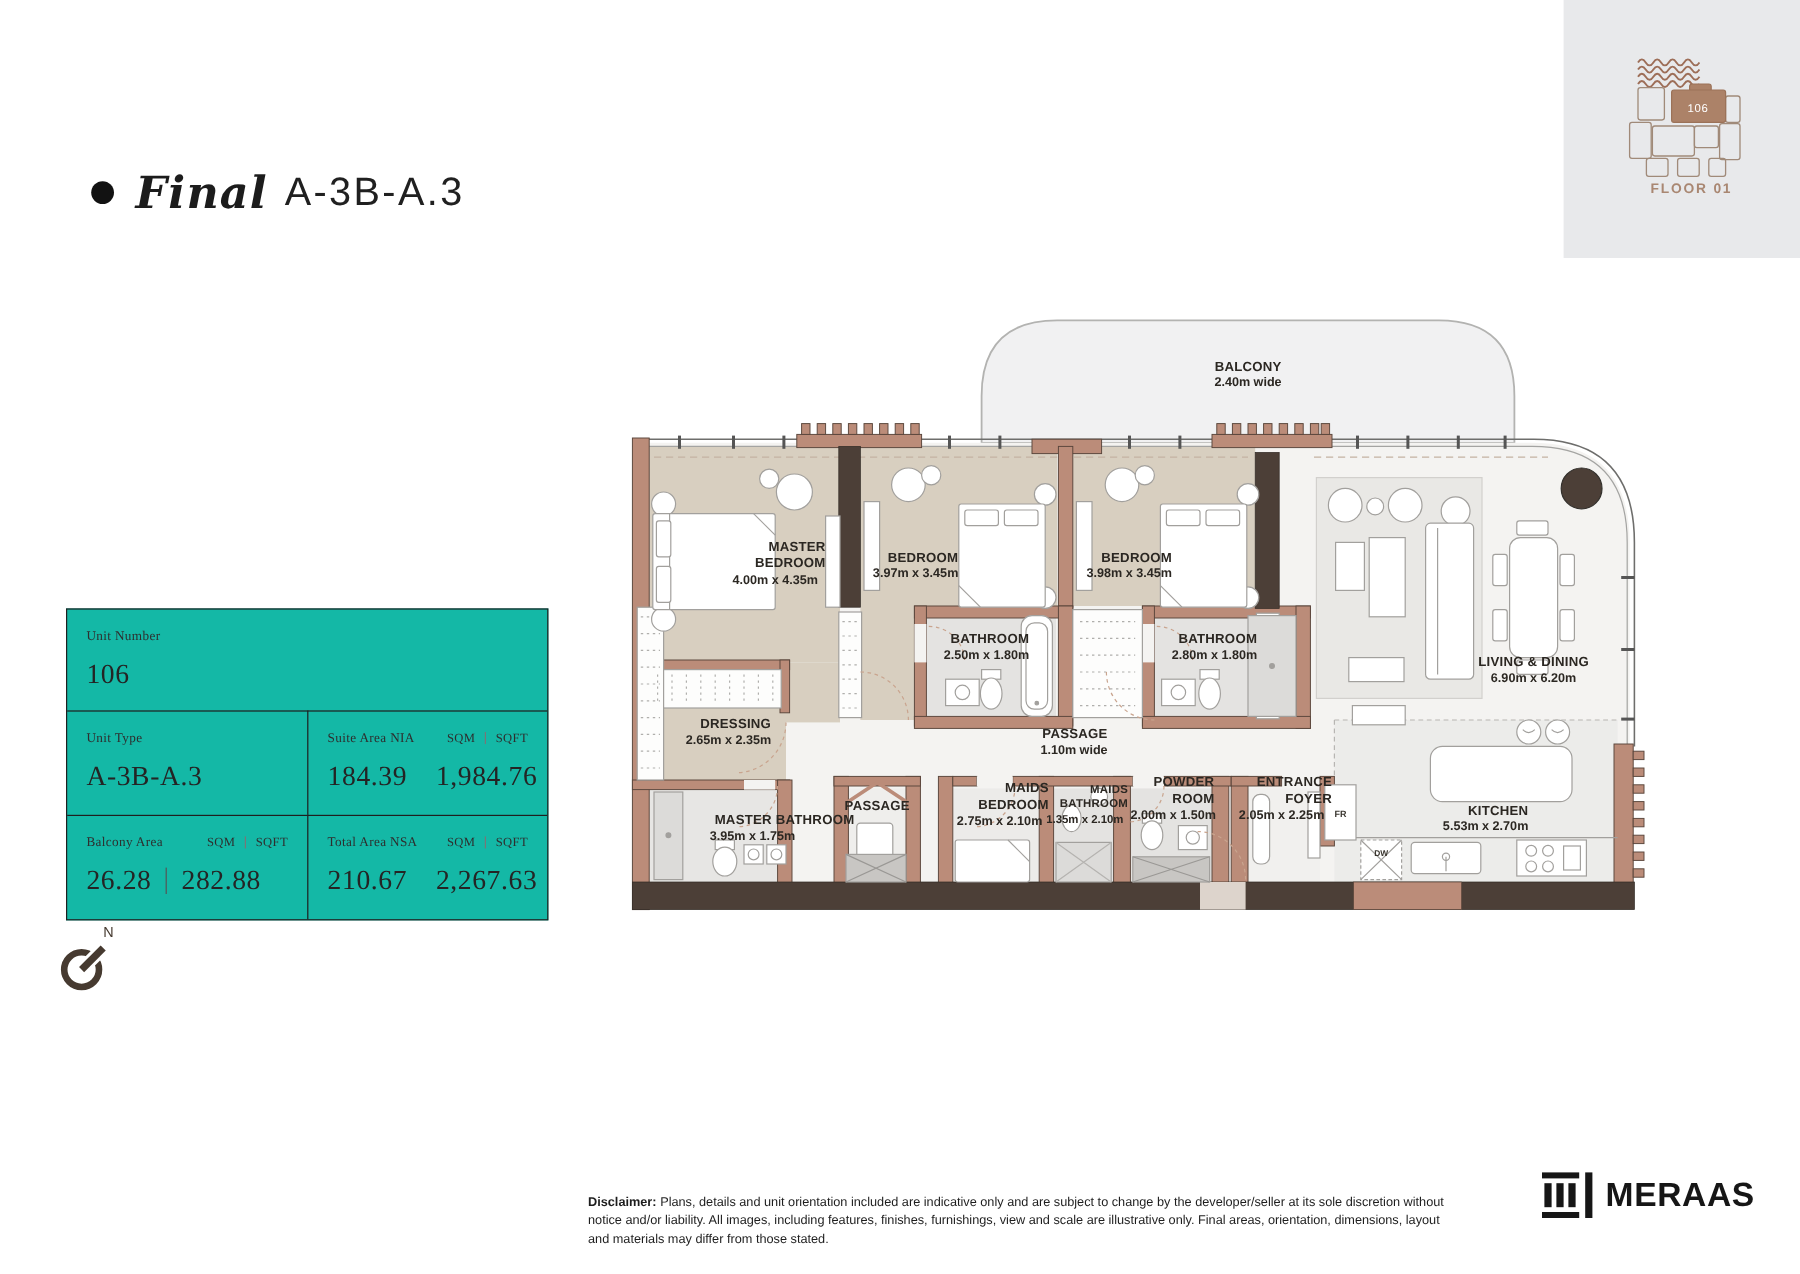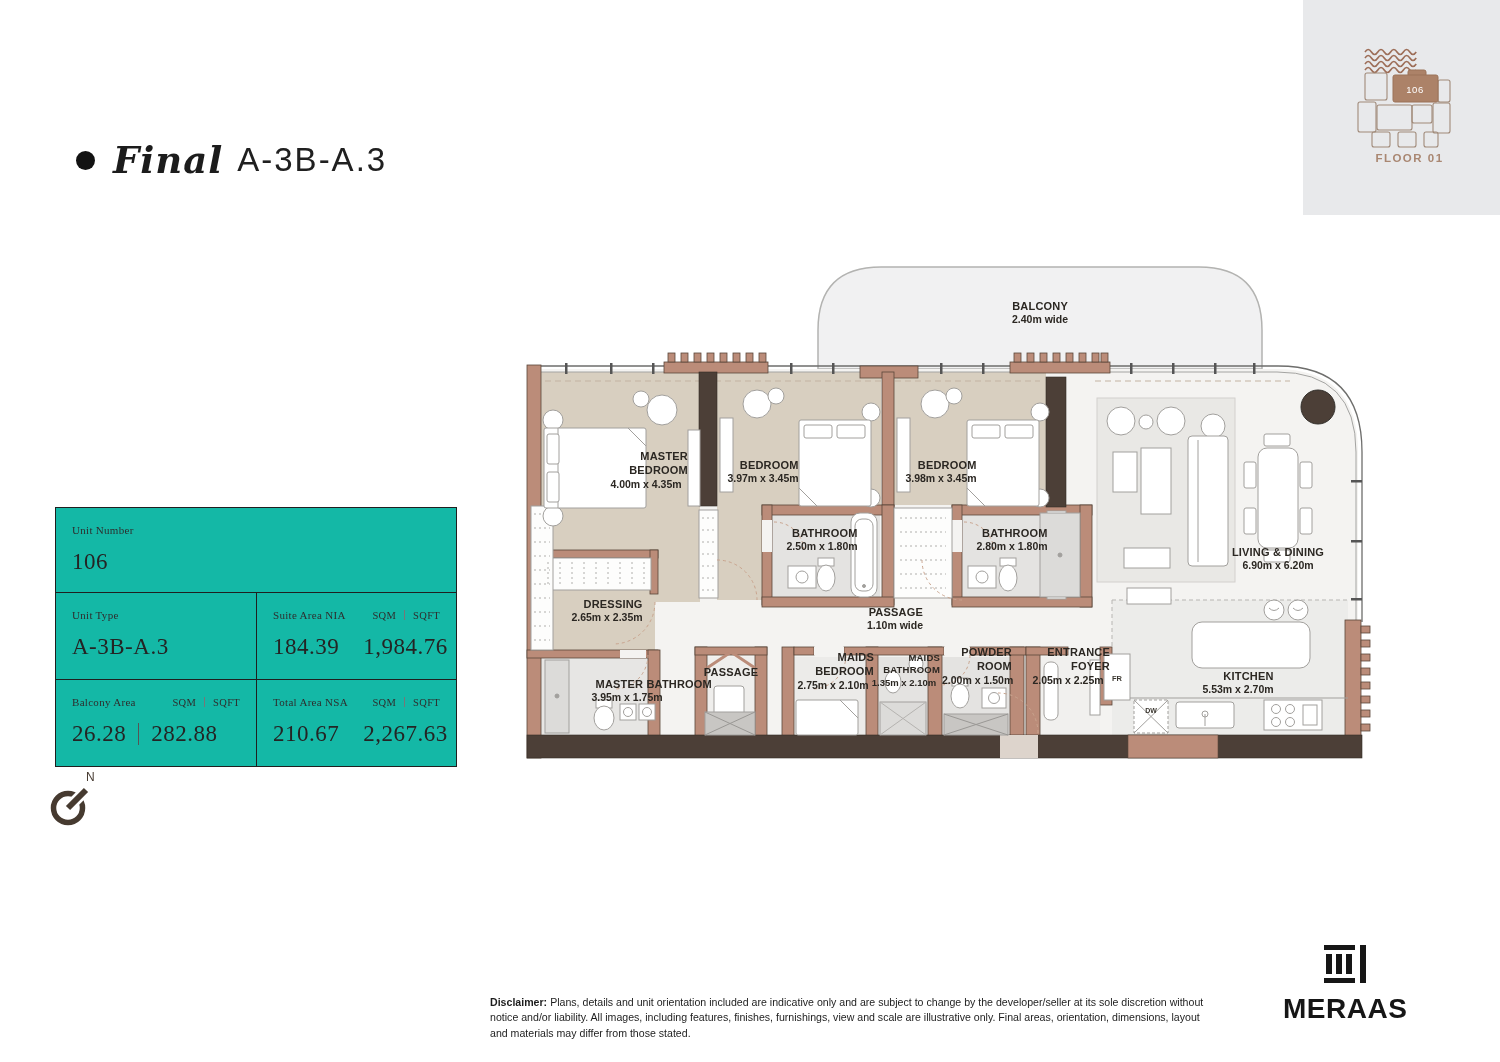--- a/index.html
+++ b/index.html
@@ -51,21 +51,21 @@
   .rlabel.small .rdims{font-size:9.5px;}
 
   
   .brand{position:absolute;left:55px;top:980px;display:flex;align-items:flex-start;}
   .brand-name{font-size:30px;font-weight:300;letter-spacing:14px;color:#111;
               transform:scaleY(.82);transform-origin:left top;white-space:nowrap;}
   .brand-at{font-size:9px;letter-spacing:2px;color:#111;margin:10px 6px 0 2px;font-weight:bold;}
   .disclaimer{position:absolute;left:490px;top:984px;width:730px;font-size:10.6px;
               line-height:1.5;color:#1d1d1d;}
   .disclaimer .pfx{font-weight:bold;margin-right:3px;}
-  .meraas{position:absolute;left:1283px;top:944px;display:flex;align-items:center;gap:9px;flex-direction:column;}
+  .meraas{position:absolute;left:1283px;top:976px;display:flex;align-items:center;gap:9px;}
   .meraas-text{font-size:28px;font-weight:bold;letter-spacing:.5px;color:#161616;}
 </style>
 </head>
 <body>
 
 <div class="page">
 
   <div class="type-row">
     <div class="bullet"></div>
     <div class="type-script">Final</div>

